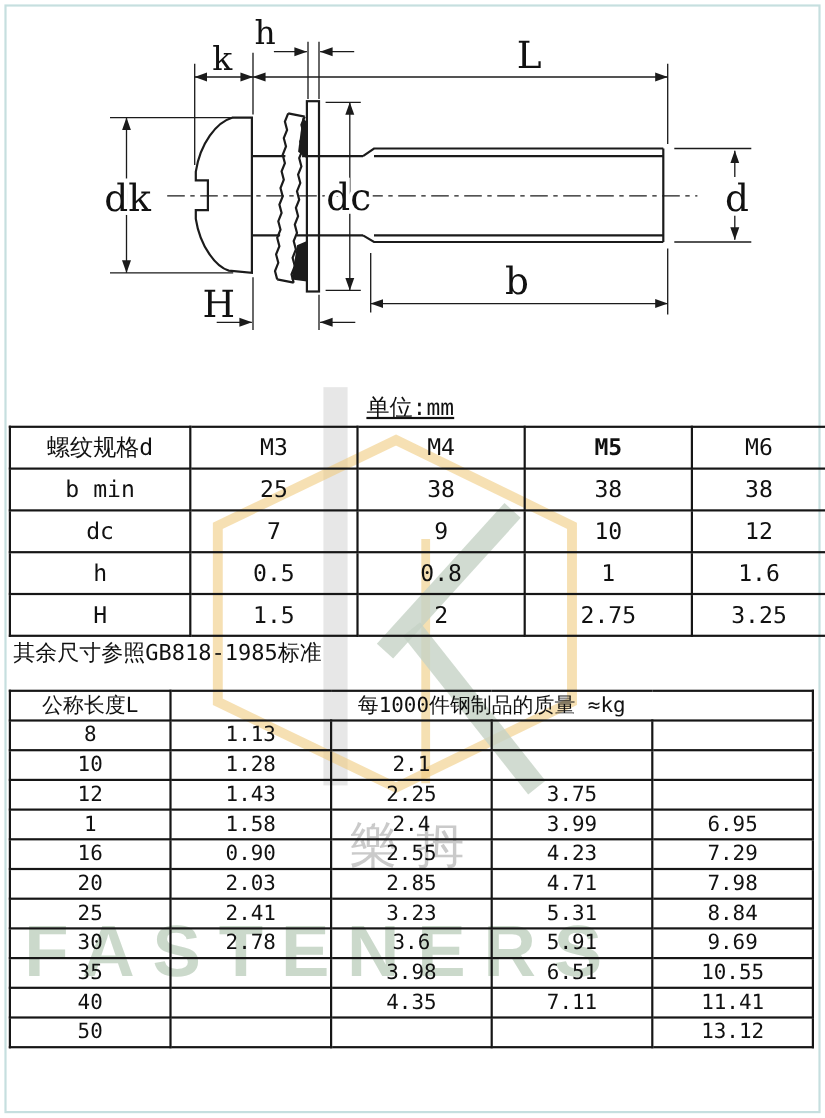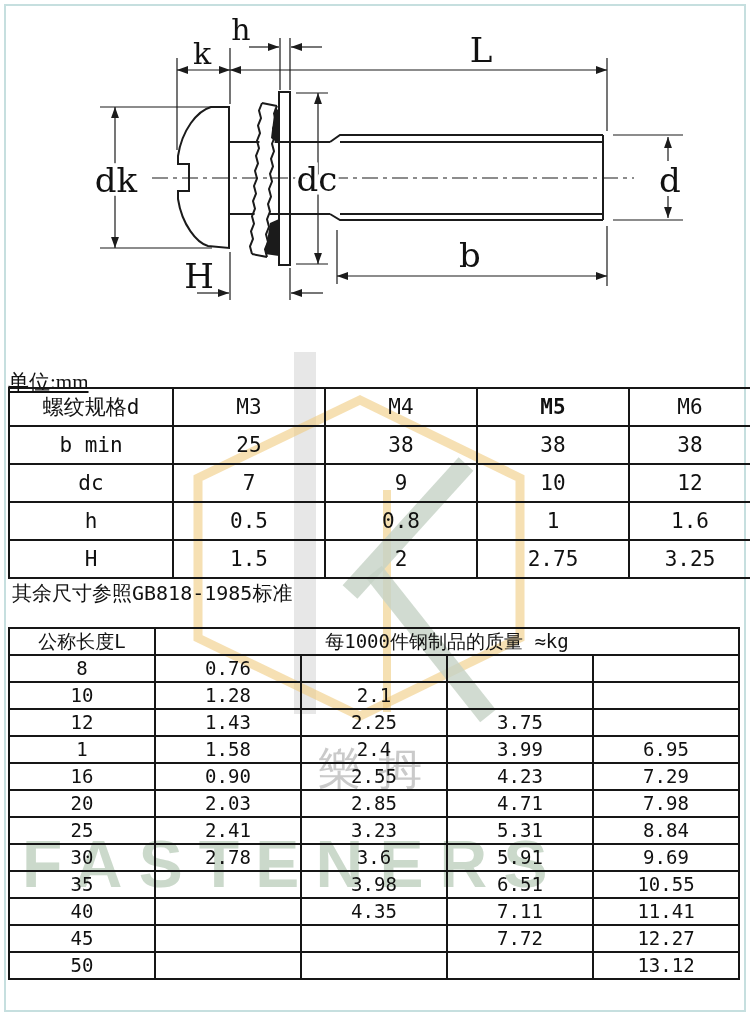--- a/index.html
+++ b/index.html
@@ -4,23 +4,23 @@
 <style>
   html,body{margin:0;padding:0;background:#fff;}
   .page{position:relative;width:750px;height:1016px;background:#ffffff;overflow:hidden;
         font-family:"Liberation Sans","DejaVu Sans",sans-serif;color:#111;}
   .frame{position:absolute;left:4px;top:4px;right:4px;bottom:4px;border:2px solid #c6dfdf;}
   .wm{position:absolute;inset:0;z-index:0;}
   .content{position:absolute;inset:0;z-index:1;}
   .brandwm{position:absolute;top:826px;left:22px;white-space:nowrap;
            font-family:"Liberation Sans",sans-serif;font-weight:700;font-size:66px;
            letter-spacing:0.245em;color:rgba(168,192,168,0.60);}
-  .unit{position:absolute;top:368px;left:8px;width:730px;text-align:left;
+  .unit{position:absolute;top:356px;left:8px;width:730px;text-align:center;
         font-size:21px;text-decoration:underline;
-        font-family:Liberation Serif, serif;}
+        font-family:Liberation Mono, monospace;}
   .note{position:absolute;top:580px;left:12px;font-size:20px;
         font-family:"DejaVu Sans Mono","Liberation Mono",monospace,sans-serif;}
   table{border-collapse:collapse;table-layout:fixed;width:732px;background:transparent;}
   td{border:2px solid #161616;text-align:center;vertical-align:middle;padding:0;
      font-family:"DejaVu Sans Mono","Liberation Mono",monospace,sans-serif;background:transparent;}
   .t1{position:absolute;top:387px;left:8px;}
   .t1 td{height:36px;font-size:21px;line-height:1;}
   .t2{position:absolute;top:627px;left:8px;}
   .t2 td{height:25px;font-size:19px;line-height:1;}
   .c0{width:162px;margin-top:45px;}.c1{width:150px;}.c2{width:150px;}.c3{width:150px;font-weight:bold;}.c4{width:120px;}
@@ -158,21 +158,21 @@
     <div class="note">其余尺寸参照GB818-1985标准</div>
 
     <table class="t2">
       <tbody>
       <tr>
         <td>公称长度L</td>
         <td colspan="4">每1000件钢制品的质量 ≈kg</td>
       </tr>
       <tr>
         <td>8</td>
-        <td>0.76</td>
+        <td>1.13</td>
         <td></td>
         <td></td>
         <td></td>
       </tr>
       <tr>
         <td>10</td>
         <td>1.28</td>
         <td>2.1</td>
         <td></td>
         <td></td>
@@ -227,27 +227,20 @@
         <td>10.55</td>
       </tr>
       <tr>
         <td>40</td>
         <td></td>
         <td>4.35</td>
         <td>7.11</td>
         <td>11.41</td>
       </tr>
       <tr>
-        <td>45</td>
-        <td></td>
-        <td></td>
-        <td>7.72</td>
-        <td>12.27</td>
-      </tr>
-      <tr>
         <td>50</td>
         <td></td>
         <td></td>
         <td></td>
         <td>13.12</td>
       </tr>
     </tbody>
       </table>
   </div>
 </div>

